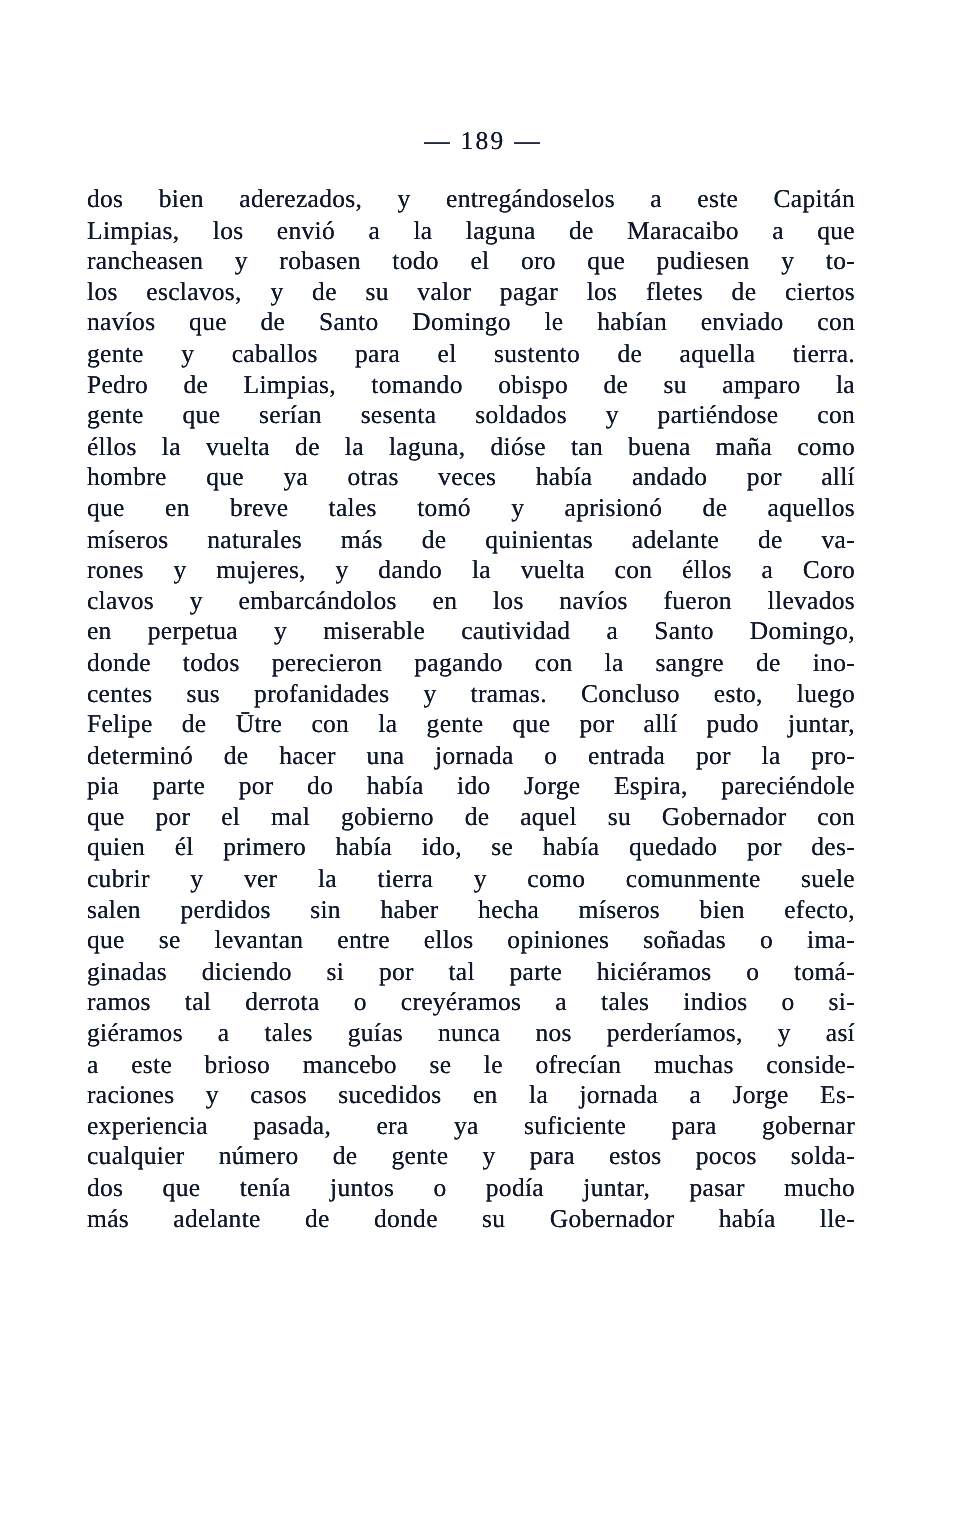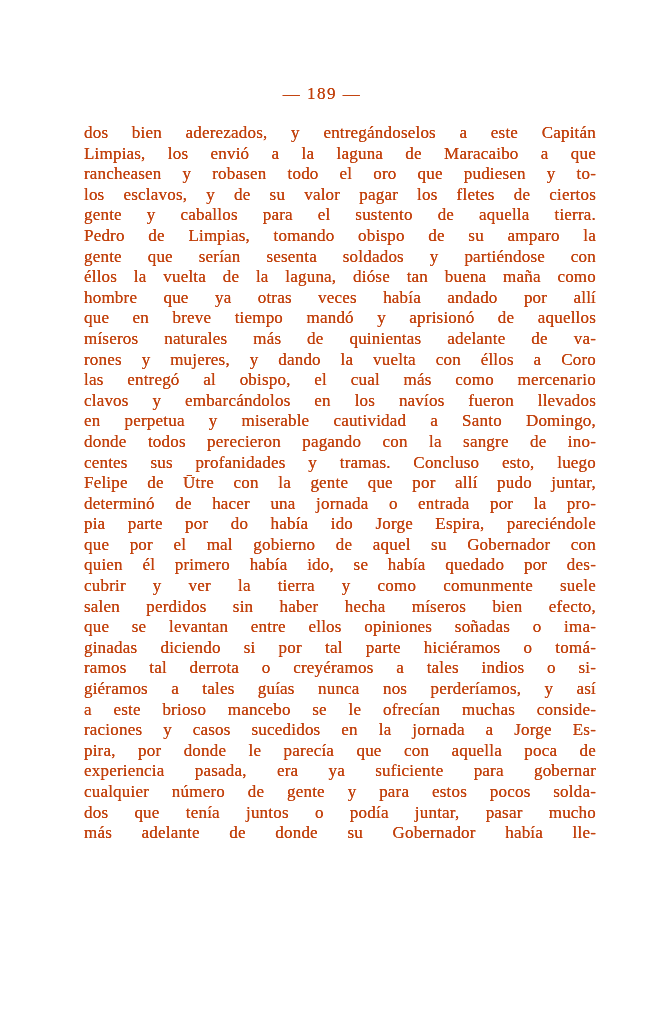--- a/index.html
+++ b/index.html
@@ -7,37 +7,37 @@
     padding: 0;
     background: #e8e8e8;
   }
   .page {
     position: relative;
     width: 650px;
     height: 1011px;
     margin: 0 auto;
     background: #ffffff;
     font-family: "Liberation Serif", "DejaVu Serif", serif;
-    color: #c2410c;
+    color: #0f172a;
     overflow: hidden;
   }
   .page-number {
     position: absolute;
     top: 84px;
     left: 72px;
     width: 500px;
     text-align: center;
     font-size: 17px;
     letter-spacing: 1.5px;
     text-shadow: 0 0 0.35px currentColor;
   }
   .text-block {
     position: absolute;
     top: 123px;
-    left: 84px;
+    left: 58px;
     width: 512px;
   }
   .text-line {
     font-size: 17px;
     line-height: 20.6px;
     height: 20.6px;
     text-align: justify;
     text-align-last: justify;
     -moz-text-align-last: justify;
     letter-spacing: 0.2px;
@@ -48,45 +48,44 @@
 </head>
 <body>
 
 <div class="page">
   <div class="page-number">— 189 —</div>
   <div class="text-block">
     <div class="text-line">dos bien aderezados, y entregándoselos a este Capitán</div>
     <div class="text-line">Limpias, los envió a la laguna de Maracaibo a que</div>
     <div class="text-line">rancheasen y robasen todo el oro que pudiesen y to-</div>
     <div class="text-line">los esclavos, y de su valor pagar los fletes de ciertos</div>
+    <div class="text-line">navíos que de Santo Domingo le habían enviado con</div>
     <div class="text-line">gente y caballos para el sustento de aquella tierra.</div>
     <div class="text-line">Pedro de Limpias, tomando obispo de su amparo la</div>
     <div class="text-line">gente que serían sesenta soldados y partiéndose con</div>
     <div class="text-line">éllos la vuelta de la laguna, dióse tan buena maña como</div>
     <div class="text-line">hombre que ya otras veces había andado por allí</div>
-    <div class="text-line">que en breve tiempo mandó y aprisionó de aquellos</div>
+    <div class="text-line">que en breve tales tomó y aprisionó de aquellos</div>
     <div class="text-line">míseros naturales más de quinientas adelante de va-</div>
     <div class="text-line">rones y mujeres, y dando la vuelta con éllos a Coro</div>
-    <div class="text-line">las entregó al obispo, el cual más como mercenario</div>
     <div class="text-line">clavos y embarcándolos en los navíos fueron llevados</div>
     <div class="text-line">en perpetua y miserable cautividad a Santo Domingo,</div>
     <div class="text-line">donde todos perecieron pagando con la sangre de ino-</div>
     <div class="text-line">centes sus profanidades y tramas. Concluso esto, luego</div>
     <div class="text-line">Felipe de Ūtre con la gente que por allí pudo juntar,</div>
     <div class="text-line">determinó de hacer una jornada o entrada por la pro-</div>
     <div class="text-line">pia parte por do había ido Jorge Espira, pareciéndole</div>
     <div class="text-line">que por el mal gobierno de aquel su Gobernador con</div>
     <div class="text-line">quien él primero había ido, se había quedado por des-</div>
     <div class="text-line">cubrir y ver la tierra y como comunmente suele</div>
     <div class="text-line">salen perdidos sin haber hecha míseros bien efecto,</div>
     <div class="text-line">que se levantan entre ellos opiniones soñadas o ima-</div>
     <div class="text-line">ginadas diciendo si por tal parte hiciéramos o tomá-</div>
     <div class="text-line">ramos tal derrota o creyéramos a tales indios o si-</div>
     <div class="text-line">giéramos a tales guías nunca nos perderíamos, y así</div>
     <div class="text-line">a este brioso mancebo se le ofrecían muchas conside-</div>
     <div class="text-line">raciones y casos sucedidos en la jornada a Jorge Es-</div>
-    <div class="text-line">pira, por donde le parecía que con aquella poca de</div>
     <div class="text-line">experiencia pasada, era ya suficiente para gobernar</div>
     <div class="text-line">cualquier número de gente y para estos pocos solda-</div>
     <div class="text-line">dos que tenía juntos o podía juntar, pasar mucho</div>
     <div class="text-line">más adelante de donde su Gobernador había lle-</div>
   </div>
 </div>
 
 </body></html>

